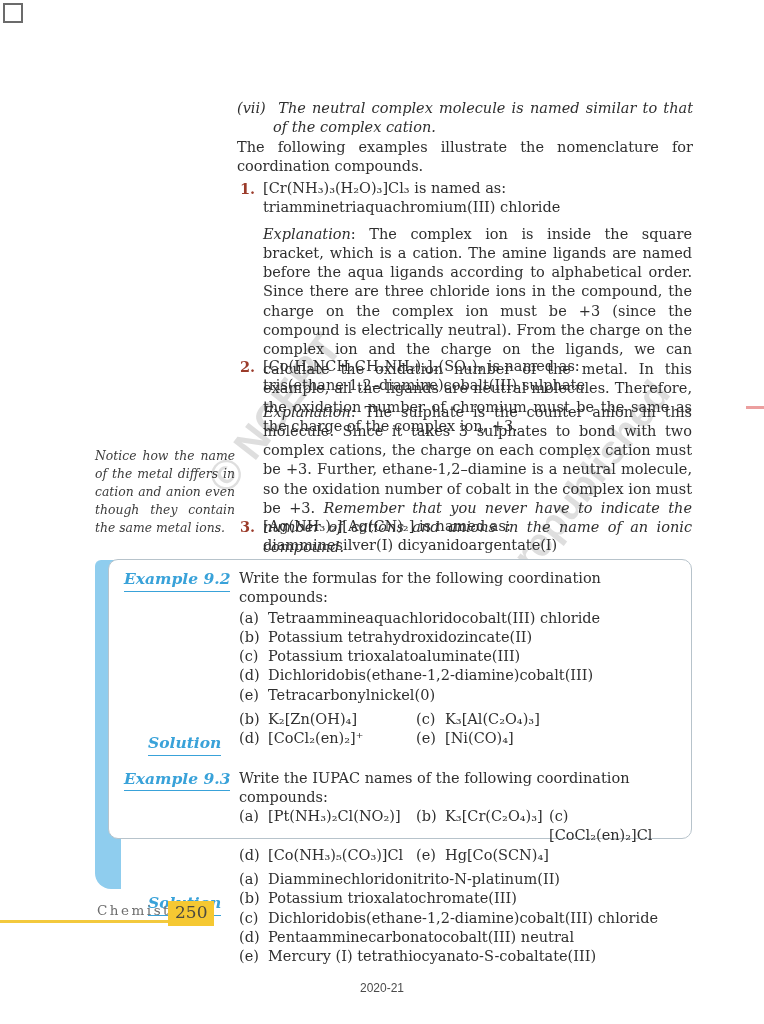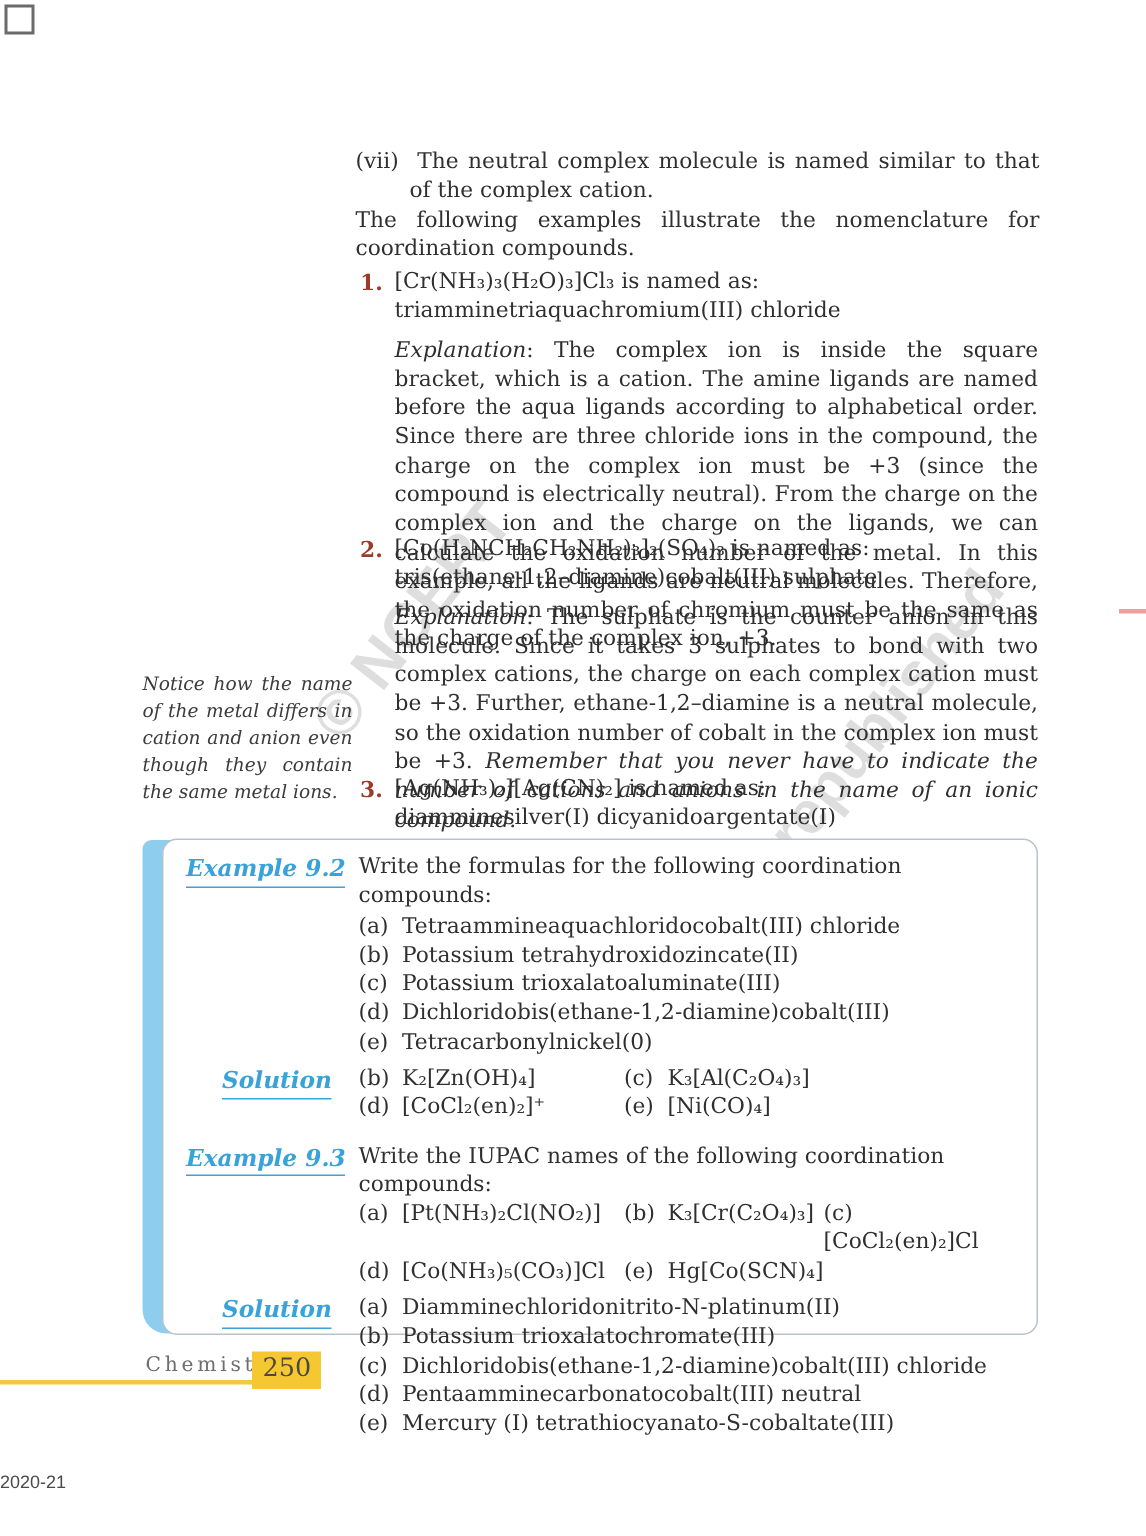--- a/index.html
+++ b/index.html
@@ -29,55 +29,55 @@
   .num{ font-weight:bold; color:#9b3b2a; }
   .expl{ margin-top:7px; }
   .it{ font-style:italic; }
   .sidenote{ position:absolute; left:95px; top:447px; width:140px;
     font-style:italic; font-size:12.4px; line-height:1.45; text-align:justify; color:#3c3c3c; }
 
   
   .exwrap{ position:absolute; left:95px; top:559px; width:597px; height:331px; }
   .exbar{ position:absolute; left:0; top:1px; width:26px; height:329px;
     background:#8fcdee; border-radius:6px 0 0 16px; }
-  .exbox{ position:absolute; left:13px; top:0; width:584px; height:331px;
+  .exbox{ position:absolute; left:13px; top:0; width:584px; height:280px;
     background:#ffffff; border:1.5px solid #b7c3cb; border-radius:10px;
     padding:9px 12px 8px 15px; }
   .exrow{ display:grid; grid-template-columns:106px 1fr; column-gap:9px; align-items:start; }
   .exlabel{ color:#39a2d9; font-weight:bold; font-style:italic;
     font-size:15.5px; border-bottom:1.5px solid #39a2d9; padding-bottom:1px;
     white-space:nowrap; justify-self:start; }
-  .sollabel{ margin-left:24px; }
+  .sollabel{ margin-left:24px;margin-top:23px; }
   .qlist{ margin-top:1px; }
   .qitem{ display:grid; grid-template-columns:29px 1fr; }
   .grid3{ display:grid; grid-template-columns:177px 133px 1fr; }
   .cell .mk{ display:inline-block; width:29px; }
   .mt6{ margin-top:5px; } .mt14{ margin-top:13px; }
 
   
   .foot-rule{ position:absolute; left:0; top:920px; width:206px; height:3px; background:#f3c93d; }
   .foot-book{ position:absolute; left:97px; top:902px; color:#6e6e6e;
     letter-spacing:2.5px; font-size:13.5px; }
   .foot-page{ position:absolute; left:168px; top:901px; background:#f5c832;
     color:#4c4a40; font-size:17px; padding:0 7px 2px 7px; }
-  .foot-year{ position:absolute; left:0; top:981px; width:764px; 
+  .foot-year{ position:absolute; left:0; top:981px; width:764px; text-align:center;
     font-family:"Liberation Sans",sans-serif; font-size:12px; color:#4a4a4a; }
 </style>
 </head>
 <body>
 
 <div class="page">
 
   <div class="corner-mark"></div>
   <div class="right-tick"></div>
 
   <div class="wm wm1">© NCERT</div>
   <div class="wm wm2">not to be republished</div>
 
-  <div class="blk" style="left:237px; top:99px;">
+  <div class="blk" style="left:237px; top:99px;font-style:italic;">
     <div class="hang">
       <span>(vii)</span>&nbsp;
       <span>The neutral complex molecule is named similar to that of the complex cation.</span>
     </div>
   </div>
 
   <div class="blk" style="left:237px; top:138px;">The following examples illustrate the nomenclature for coordination compounds.</div>
 
   <div class="blk num-item" style="left:240px; top:179px; width:452px;">
     <span class="num">1.</span>

